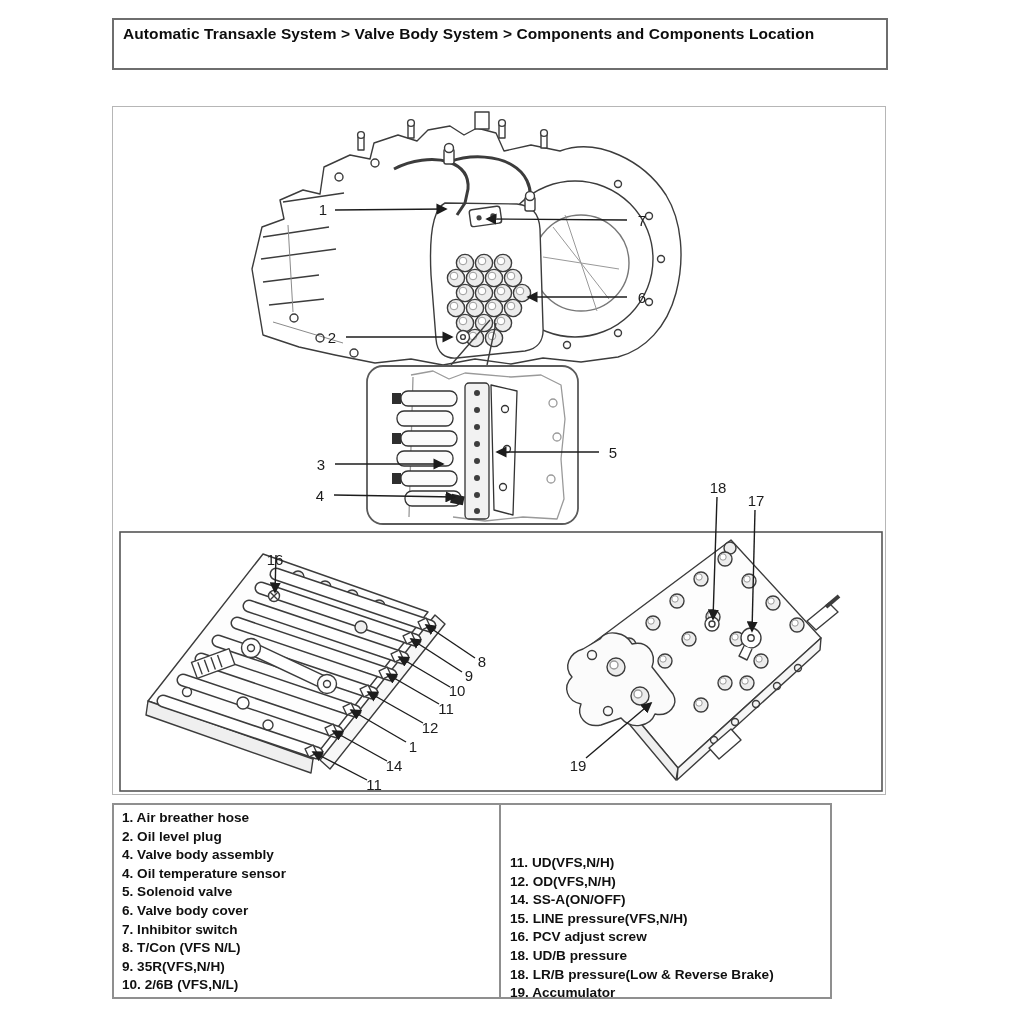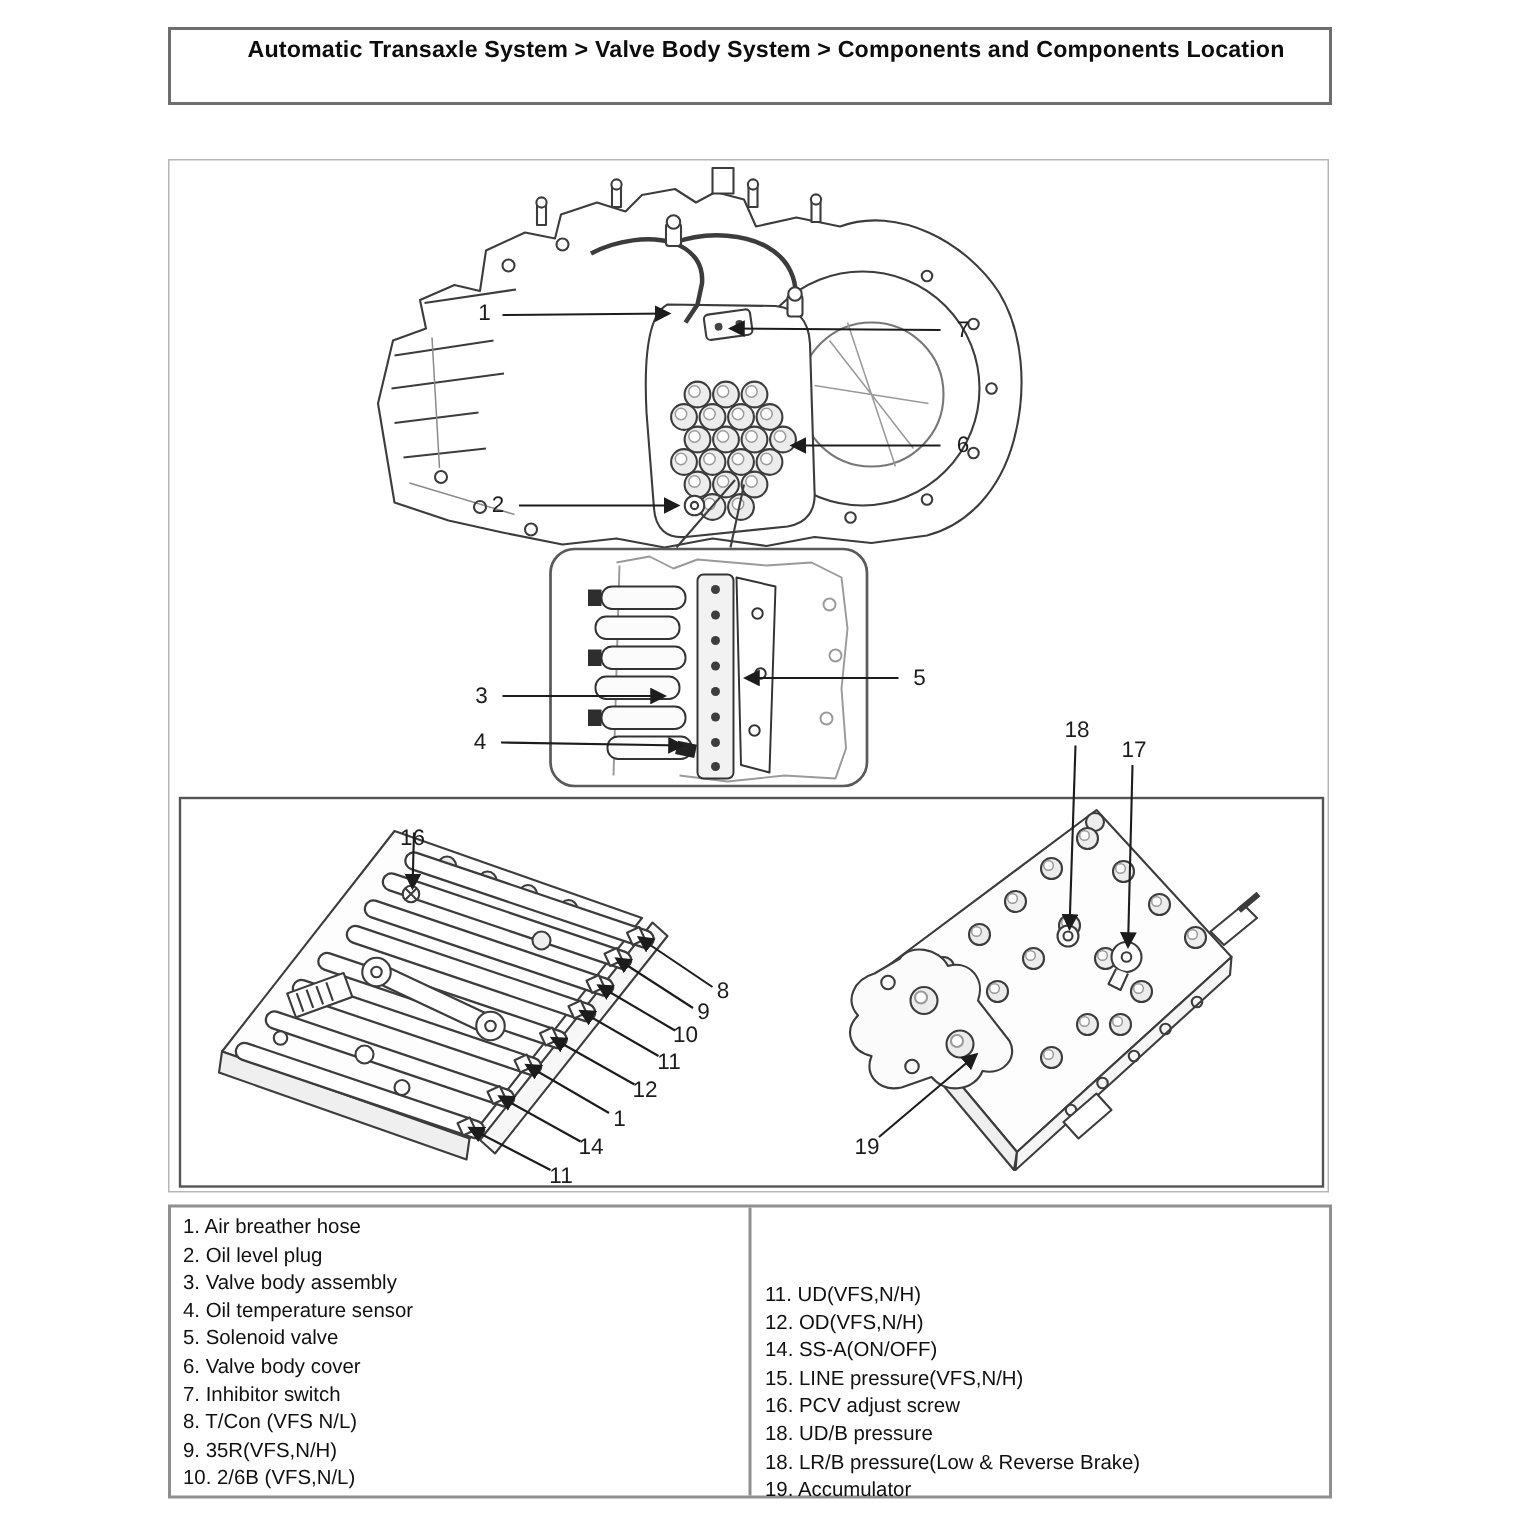--- a/index.html
+++ b/index.html
@@ -6,37 +6,37 @@
   body{
     width:1024px;height:1024px;position:relative;background:#ffffff;
     font-family:"Liberation Sans", sans-serif;color:#111;overflow:hidden;
   }
   .header-box{
     position:absolute;left:112px;top:18px;width:776px;height:52px;
     box-sizing:border-box;border:2px solid #6e6e6e;background:#fff;
     padding:4px 10px 0 9px;
   }
   .header-box .title{
-    font-size:15.5px;font-weight:bold;line-height:19px;color:#0d0d0d;letter-spacing:0.1px;margin-left:42px;
+    font-size:15.5px;font-weight:bold;line-height:19px;color:#0d0d0d;letter-spacing:0.1px;
   }
   .section-title{
     position:absolute;left:133px;top:79px;font-size:15.5px;font-weight:bold;color:#737373;margin-top:28px;
   }
   .figure-box{
     position:absolute;left:112px;top:106px;width:774px;height:689px;
     box-sizing:border-box;border:1px solid #b6b6b6;background:#fff;
   }
   .fig-svg{position:absolute;left:0;top:0;}
   .callout{
     position:absolute;transform:translate(-50%,-50%);
     font-size:15px;color:#1c1c1c;line-height:15px;white-space:nowrap;
   }
   .legend-box{
-    position:absolute;left:112px;top:803px;width:776px;height:196px;
-    box-sizing:border-box;border:2px solid #8f8f8f;background:#fff;display:flex;
+    position:absolute;left:112px;top:803px;width:720px;height:196px;
+    box-sizing:border-box;border:2px solid #8f8f8f;background:#fff;display:flex;font-weight:bold;
   }
   .legend-col{box-sizing:border-box;padding:4px 4px 0 8px;}
   .legend-col.left{width:387px;border-right:2px solid #8f8f8f;}
   .legend-col.right{flex:1;padding-left:9px;margin-top:45px;}
   .lg-item{font-size:13.6px;line-height:18.6px;color:#101010;white-space:nowrap;}
 </style>
 </head>
 <body>
 
 <div class="header-box">
@@ -383,21 +383,21 @@
   <span class="callout" style="left:162px;top:452px">16</span>
   <span class="callout" style="left:643px;top:393px">17</span>
   <span class="callout" style="left:605px;top:380px">18</span>
   <span class="callout" style="left:465px;top:658px">19</span>
 </div>
 
 <div class="legend-box">
   <div class="legend-col left">
     <div class="lg-item">1. Air breather hose</div>
     <div class="lg-item">2. Oil level plug</div>
-    <div class="lg-item">3. Valve body assembly</div>
+    <div class="lg-item">4. Valve body assembly</div>
     <div class="lg-item">4. Oil temperature sensor</div>
     <div class="lg-item">5. Solenoid valve</div>
     <div class="lg-item">6. Valve body cover</div>
     <div class="lg-item">7. Inhibitor switch</div>
     <div class="lg-item">8. T/Con (VFS N/L)</div>
     <div class="lg-item">9. 35R(VFS,N/H)</div>
     <div class="lg-item">10. 2/6B (VFS,N/L)</div>
   </div>
   <div class="legend-col right">
     <div class="lg-item">11. UD(VFS,N/H)</div>

